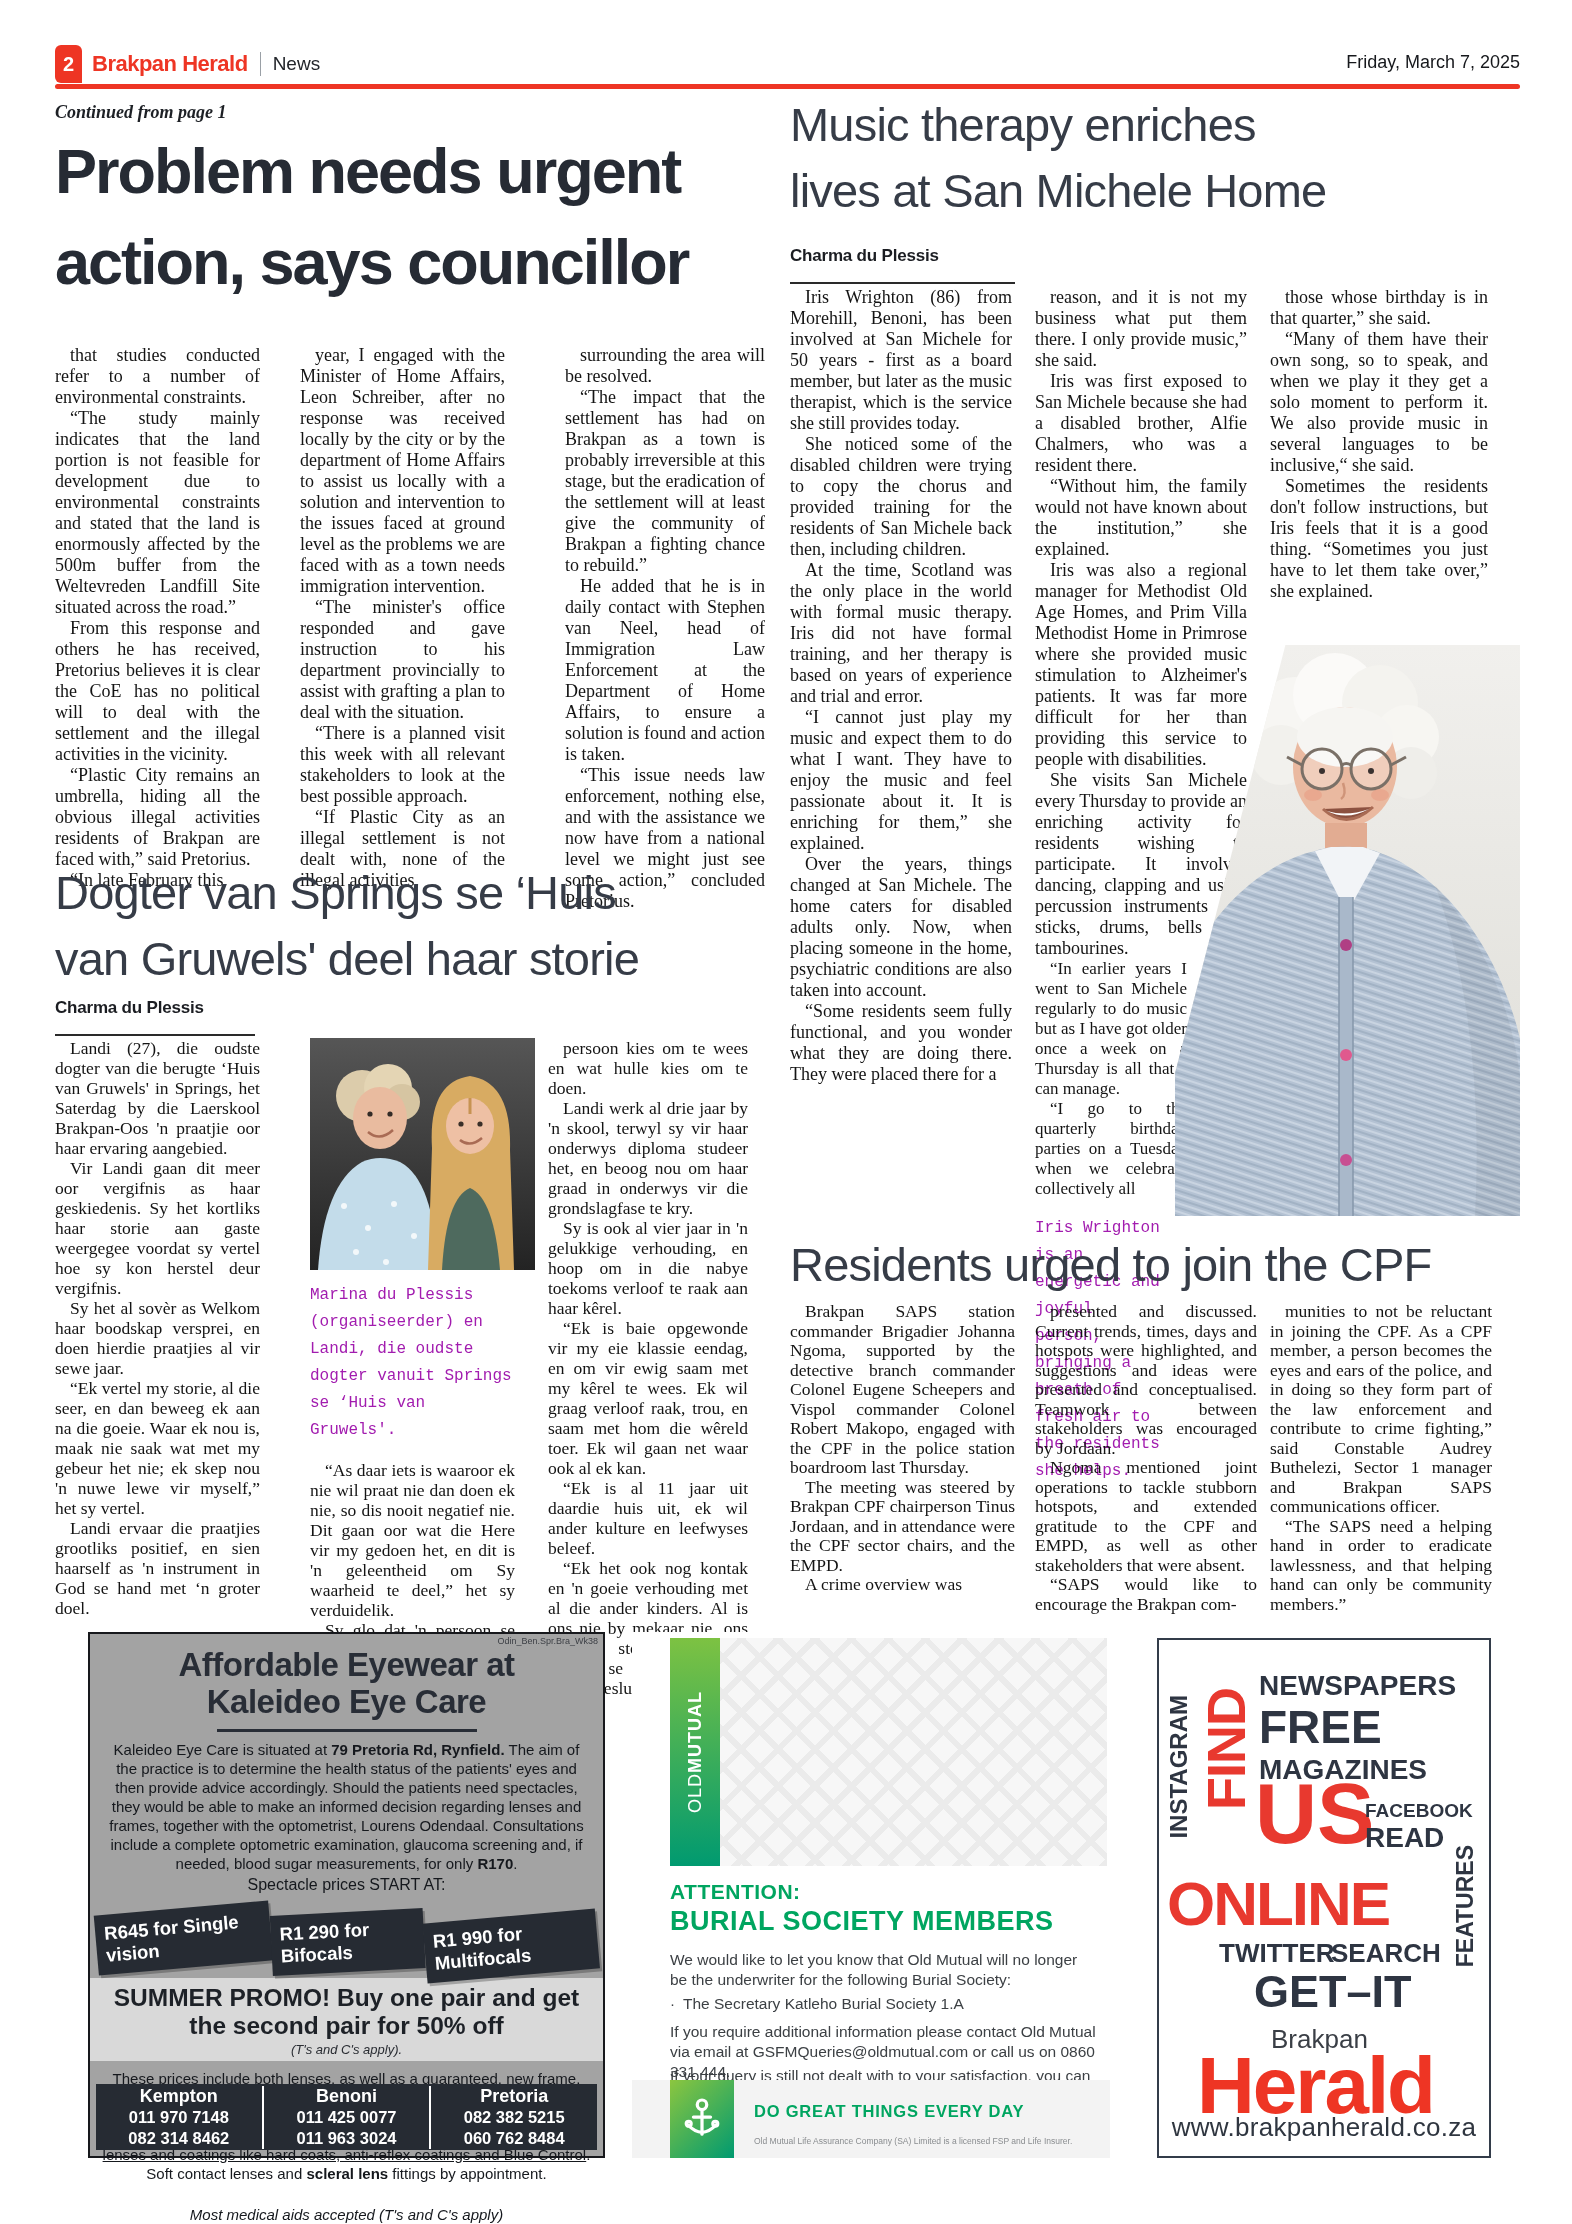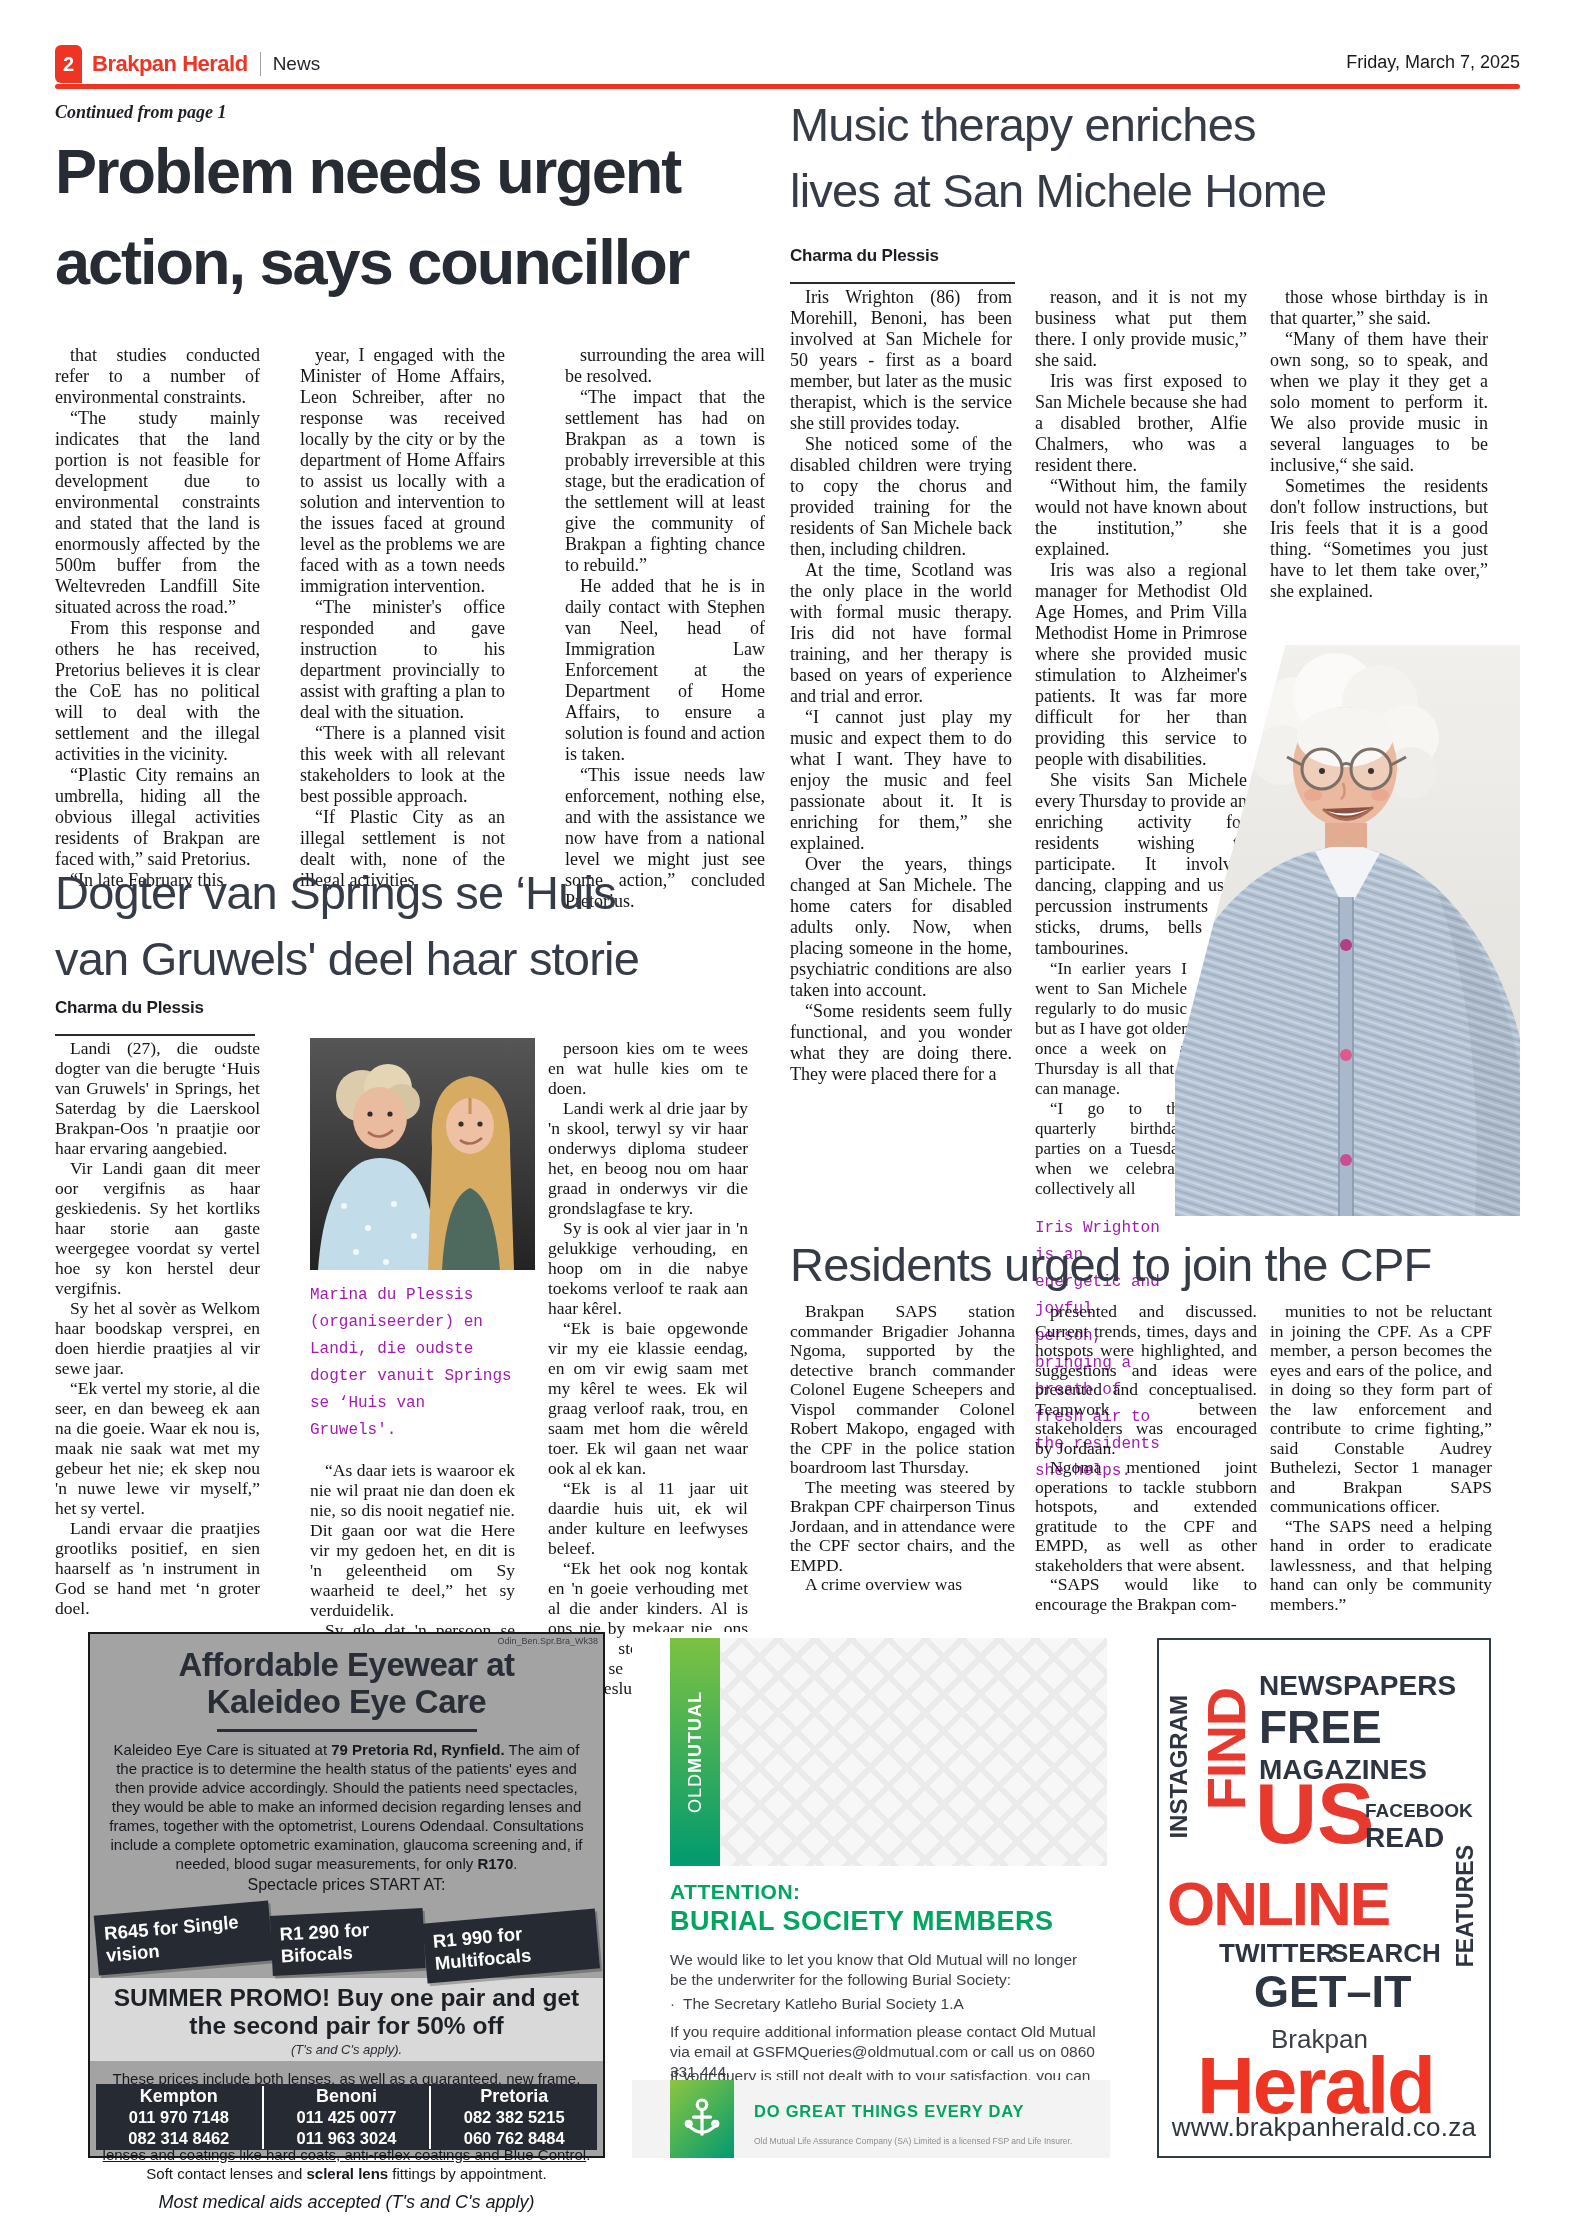--- a/index.html
+++ b/index.html
@@ -44,21 +44,21 @@
   .ad1-start{margin-top:3px;text-align:center;font-size:16px;color:#15181d;}
   .ribbons{display:flex;justify-content:space-between;margin:14px 6px 4px;}
   .ribbon{background:#262b33;color:#fff;font-weight:800;font-size:18.5px;padding:8px 9px;
           box-shadow:2px 3px 0 rgba(0,0,0,.25);}
   .r1{transform:rotate(-5deg);} .r2{transform:rotate(-3deg) translateY(4px);} .r3{transform:rotate(-5deg) translateY(8px);}
   .promo{background:#d9d9d9;margin-top:10px;padding:6px 4px 4px;text-align:center;}
   .promo-main{font-weight:800;font-size:24.5px;color:#1d2127;}
   .promo-note{font-style:italic;font-size:13px;color:#2a2d33;margin-top:2px;}
   .ad1-details{margin:8px 8px 0;font-size:15px;line-height:19px;text-align:center;color:#15181d;}
   .u{text-decoration:underline;} .b{font-weight:700;}
-  .ad1-medical{margin-top:9px;text-align:center;font-style:italic;font-size:18px;color:#15181d;}
+  .ad1-medical{margin-top:23px;text-align:center;font-style:italic;font-size:15px;color:#15181d;}
   .ad1-footer{position:absolute;left:6px;right:6px;bottom:6px;height:66px;background:#262b33;color:#fff;
               display:flex;align-items:center;text-align:center;}
   .branch{flex:1;} .branch+.branch{border-left:2px solid #fff;}
   .branch-city{font-weight:800;font-size:18px;} .branch-phone{font-weight:700;font-size:16.5px;line-height:21px;}
   .ad2{position:absolute;left:632px;top:1632px;width:478px;height:526px;background:#fff;}
   .om-hero{position:absolute;left:38px;top:6px;width:437px;height:228px;
      background:
        repeating-linear-gradient(45deg,#ebebeb 0 6px,transparent 6px 26px),
        repeating-linear-gradient(-45deg,#ebebeb 0 6px,transparent 6px 26px),#f7f7f7;}
   .om-bar{position:absolute;left:0;top:0;width:50px;height:228px;

